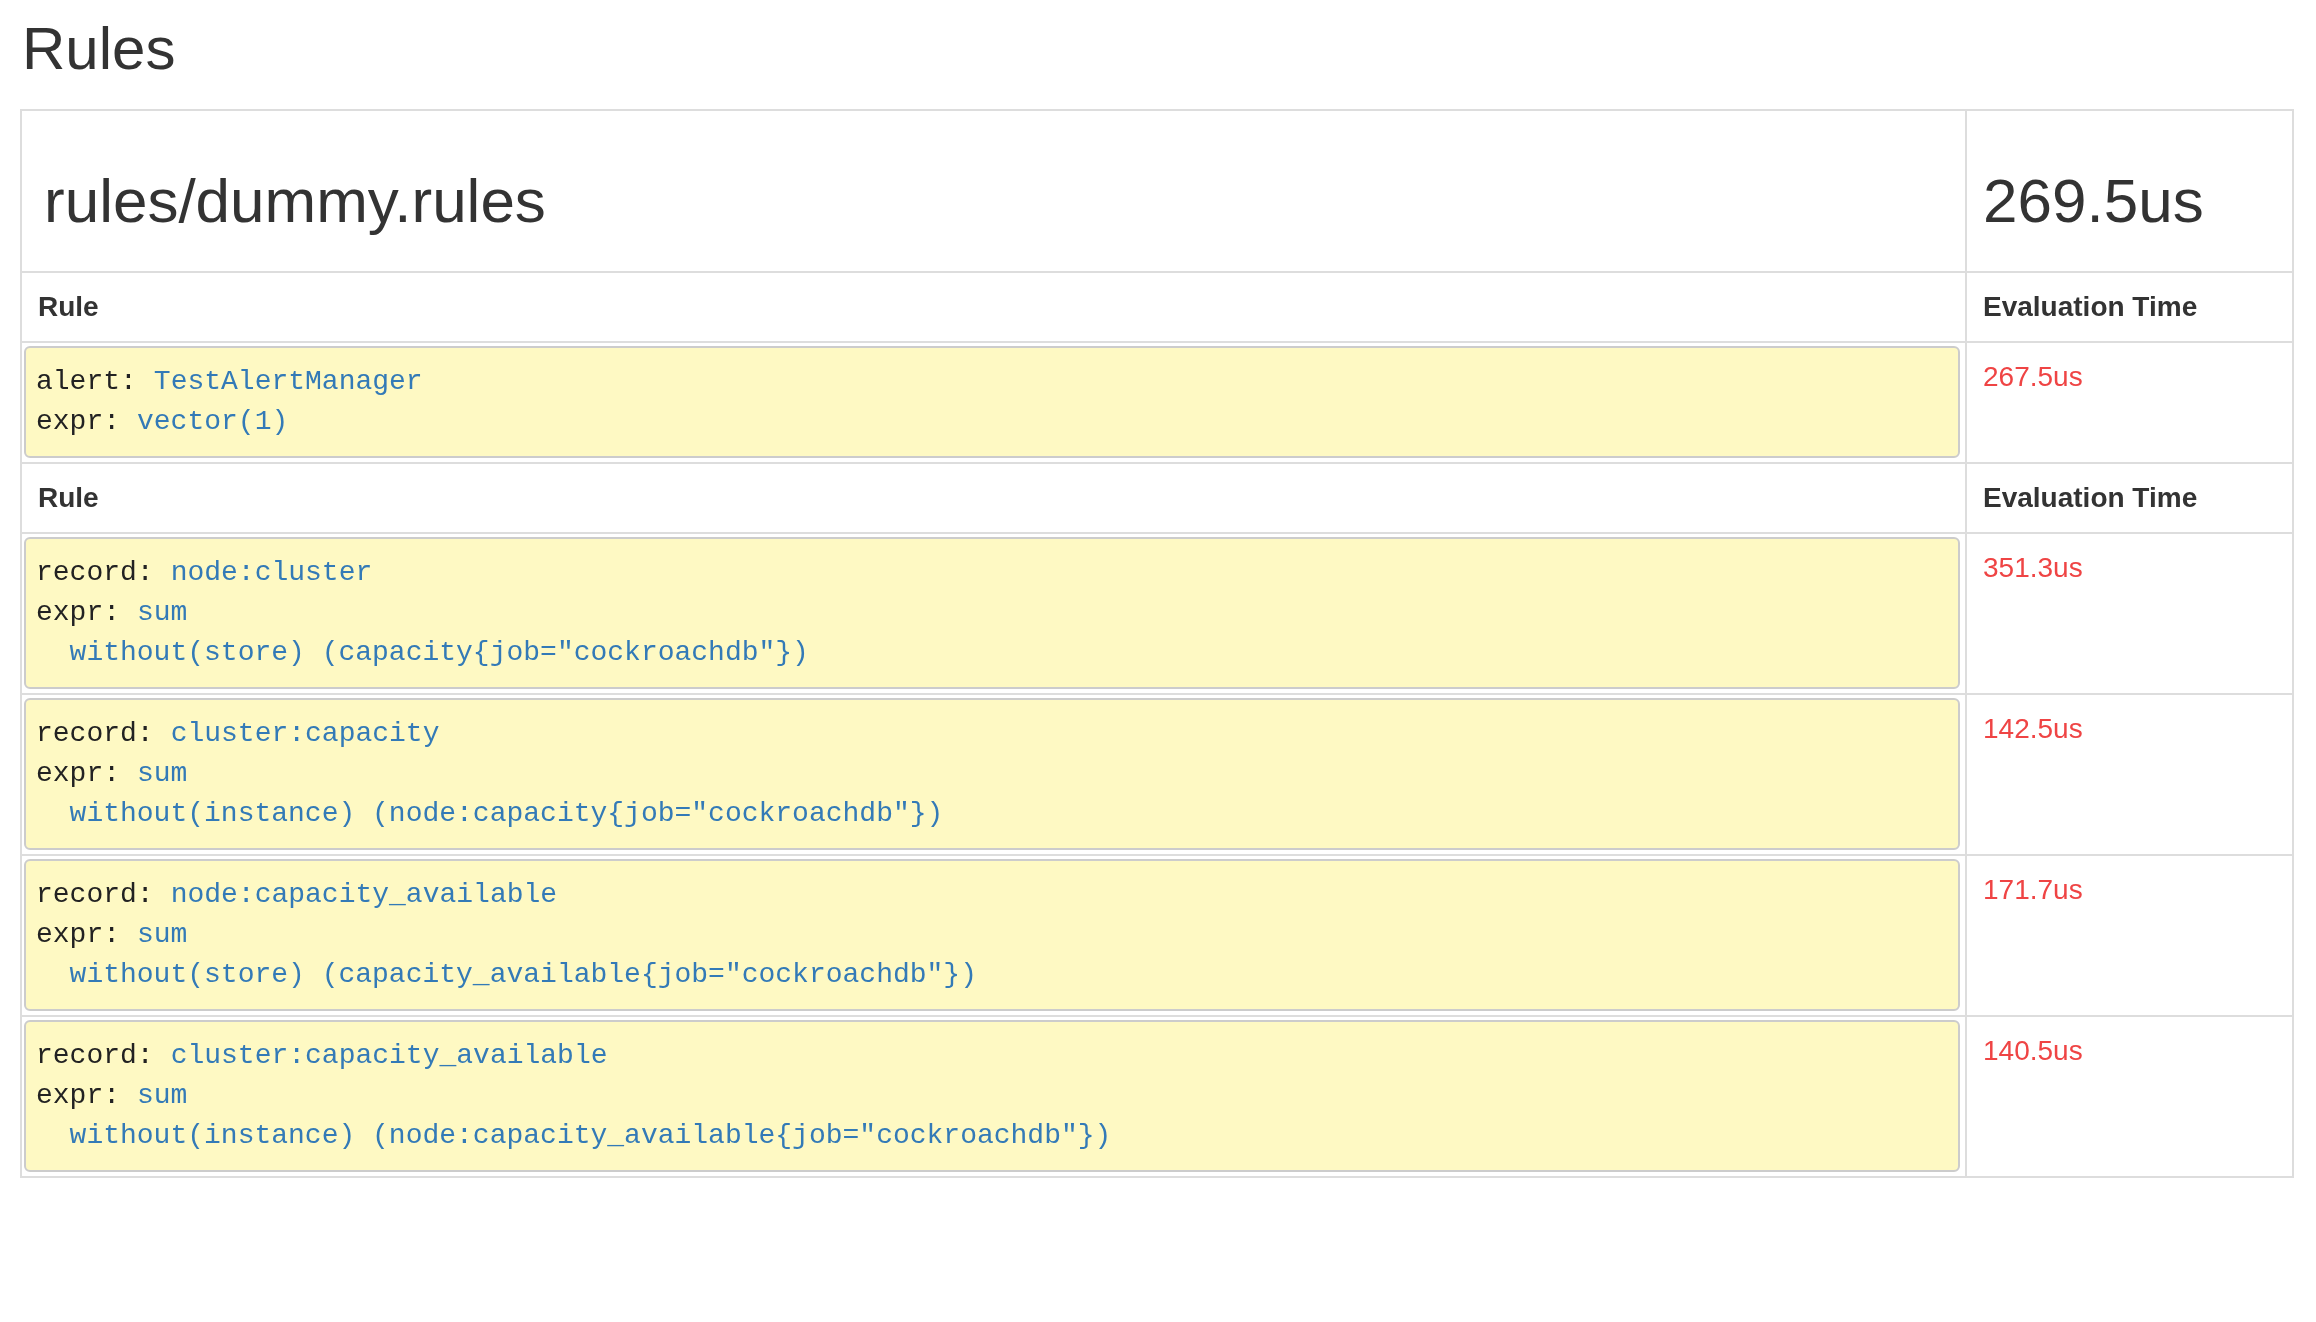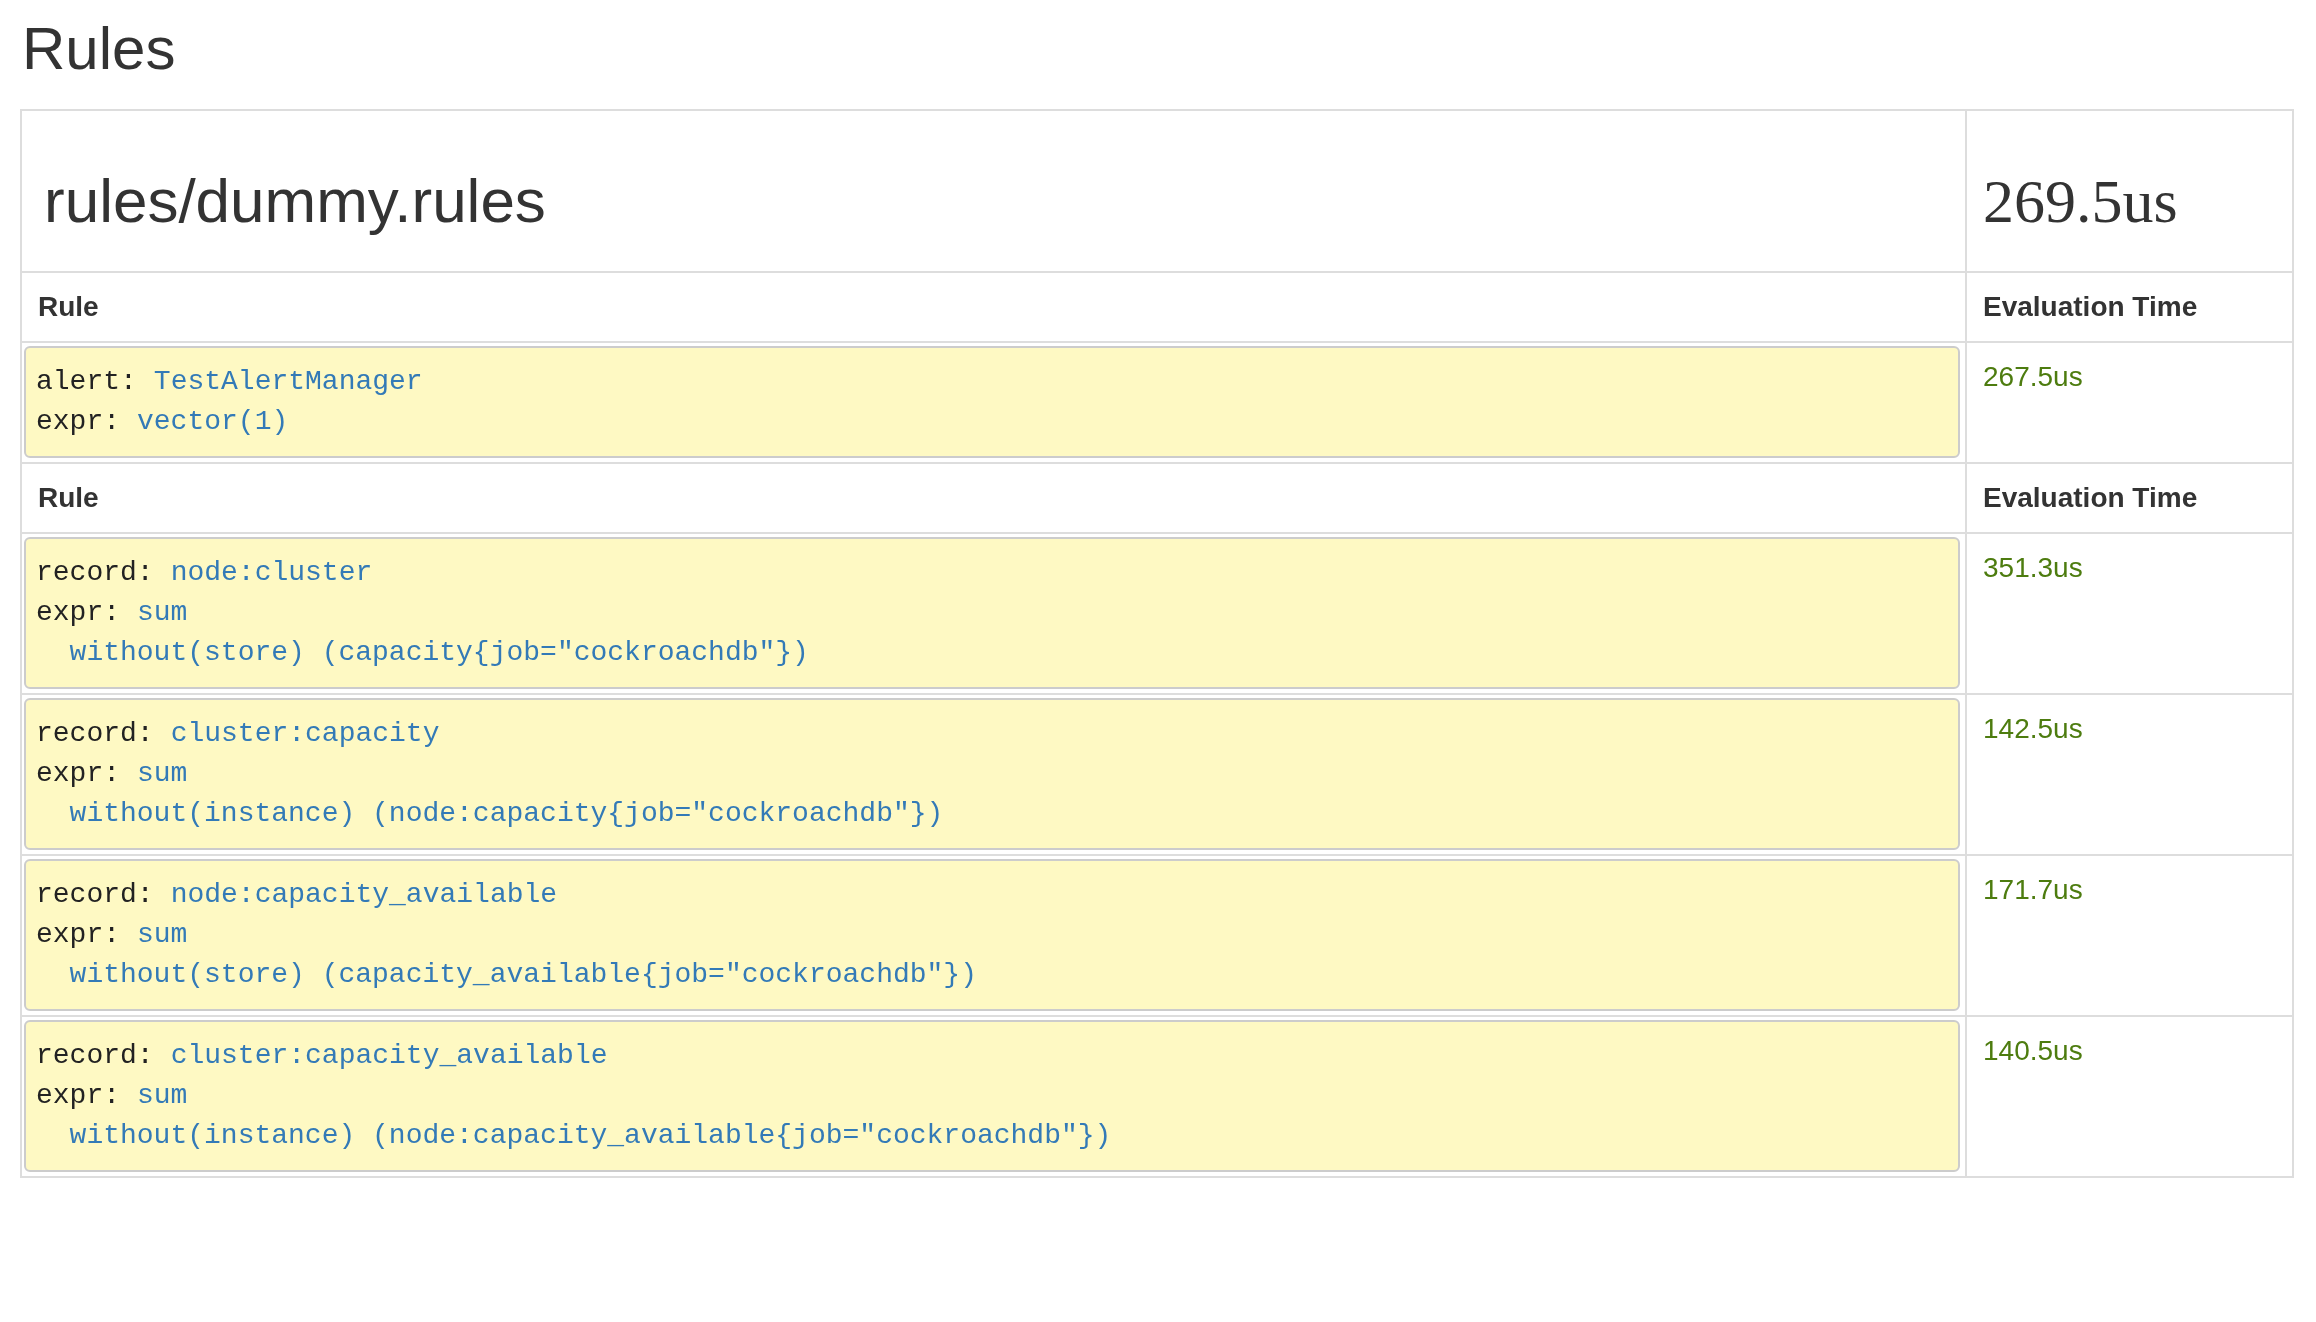--- a/index.html
+++ b/index.html
@@ -34,21 +34,21 @@
 
   
   td.group-cell { padding: 16px; background: #fff; }
   .group-title {
     font-size: 62px; line-height: 68px;
     font-weight: 500; color: #333;
     margin: 40px 0 20px 19px;
     white-space: nowrap;
   }
   td.group-cell .group-title { margin-left: 6px; }
-  td.group-time-cell .group-title { margin-left: 0; font-family: Liberation Serif, serif; }
+  td.group-time-cell .group-title { margin-left: 0; }
 
   
   th.col-header {
     padding: 14px 16px;
     font-size: 28px; line-height: 40px;
     font-weight: 700; color: #333;
     background: #fff;
     margin-left: 24px;
   }
 
@@ -67,21 +67,21 @@
   .code-key { color: #222; margin-right: 17px; }
   .code-link {
     color: #337ab7;
     text-decoration: none;
     white-space: pre;
     cursor: pointer;
   }
   td.time-cell {
     padding: 14px 16px;
     font-size: 28px; line-height: 40px;
-    color: #4d7c0f; background: #fff;
+    color: #ef4444; background: #fff;
   }
 </style>
 </head>
 <body>
 
 <div class="page">
   <h1 class="page-title">Rules</h1>
 
   <table class="rules-table">
     <colgroup>

